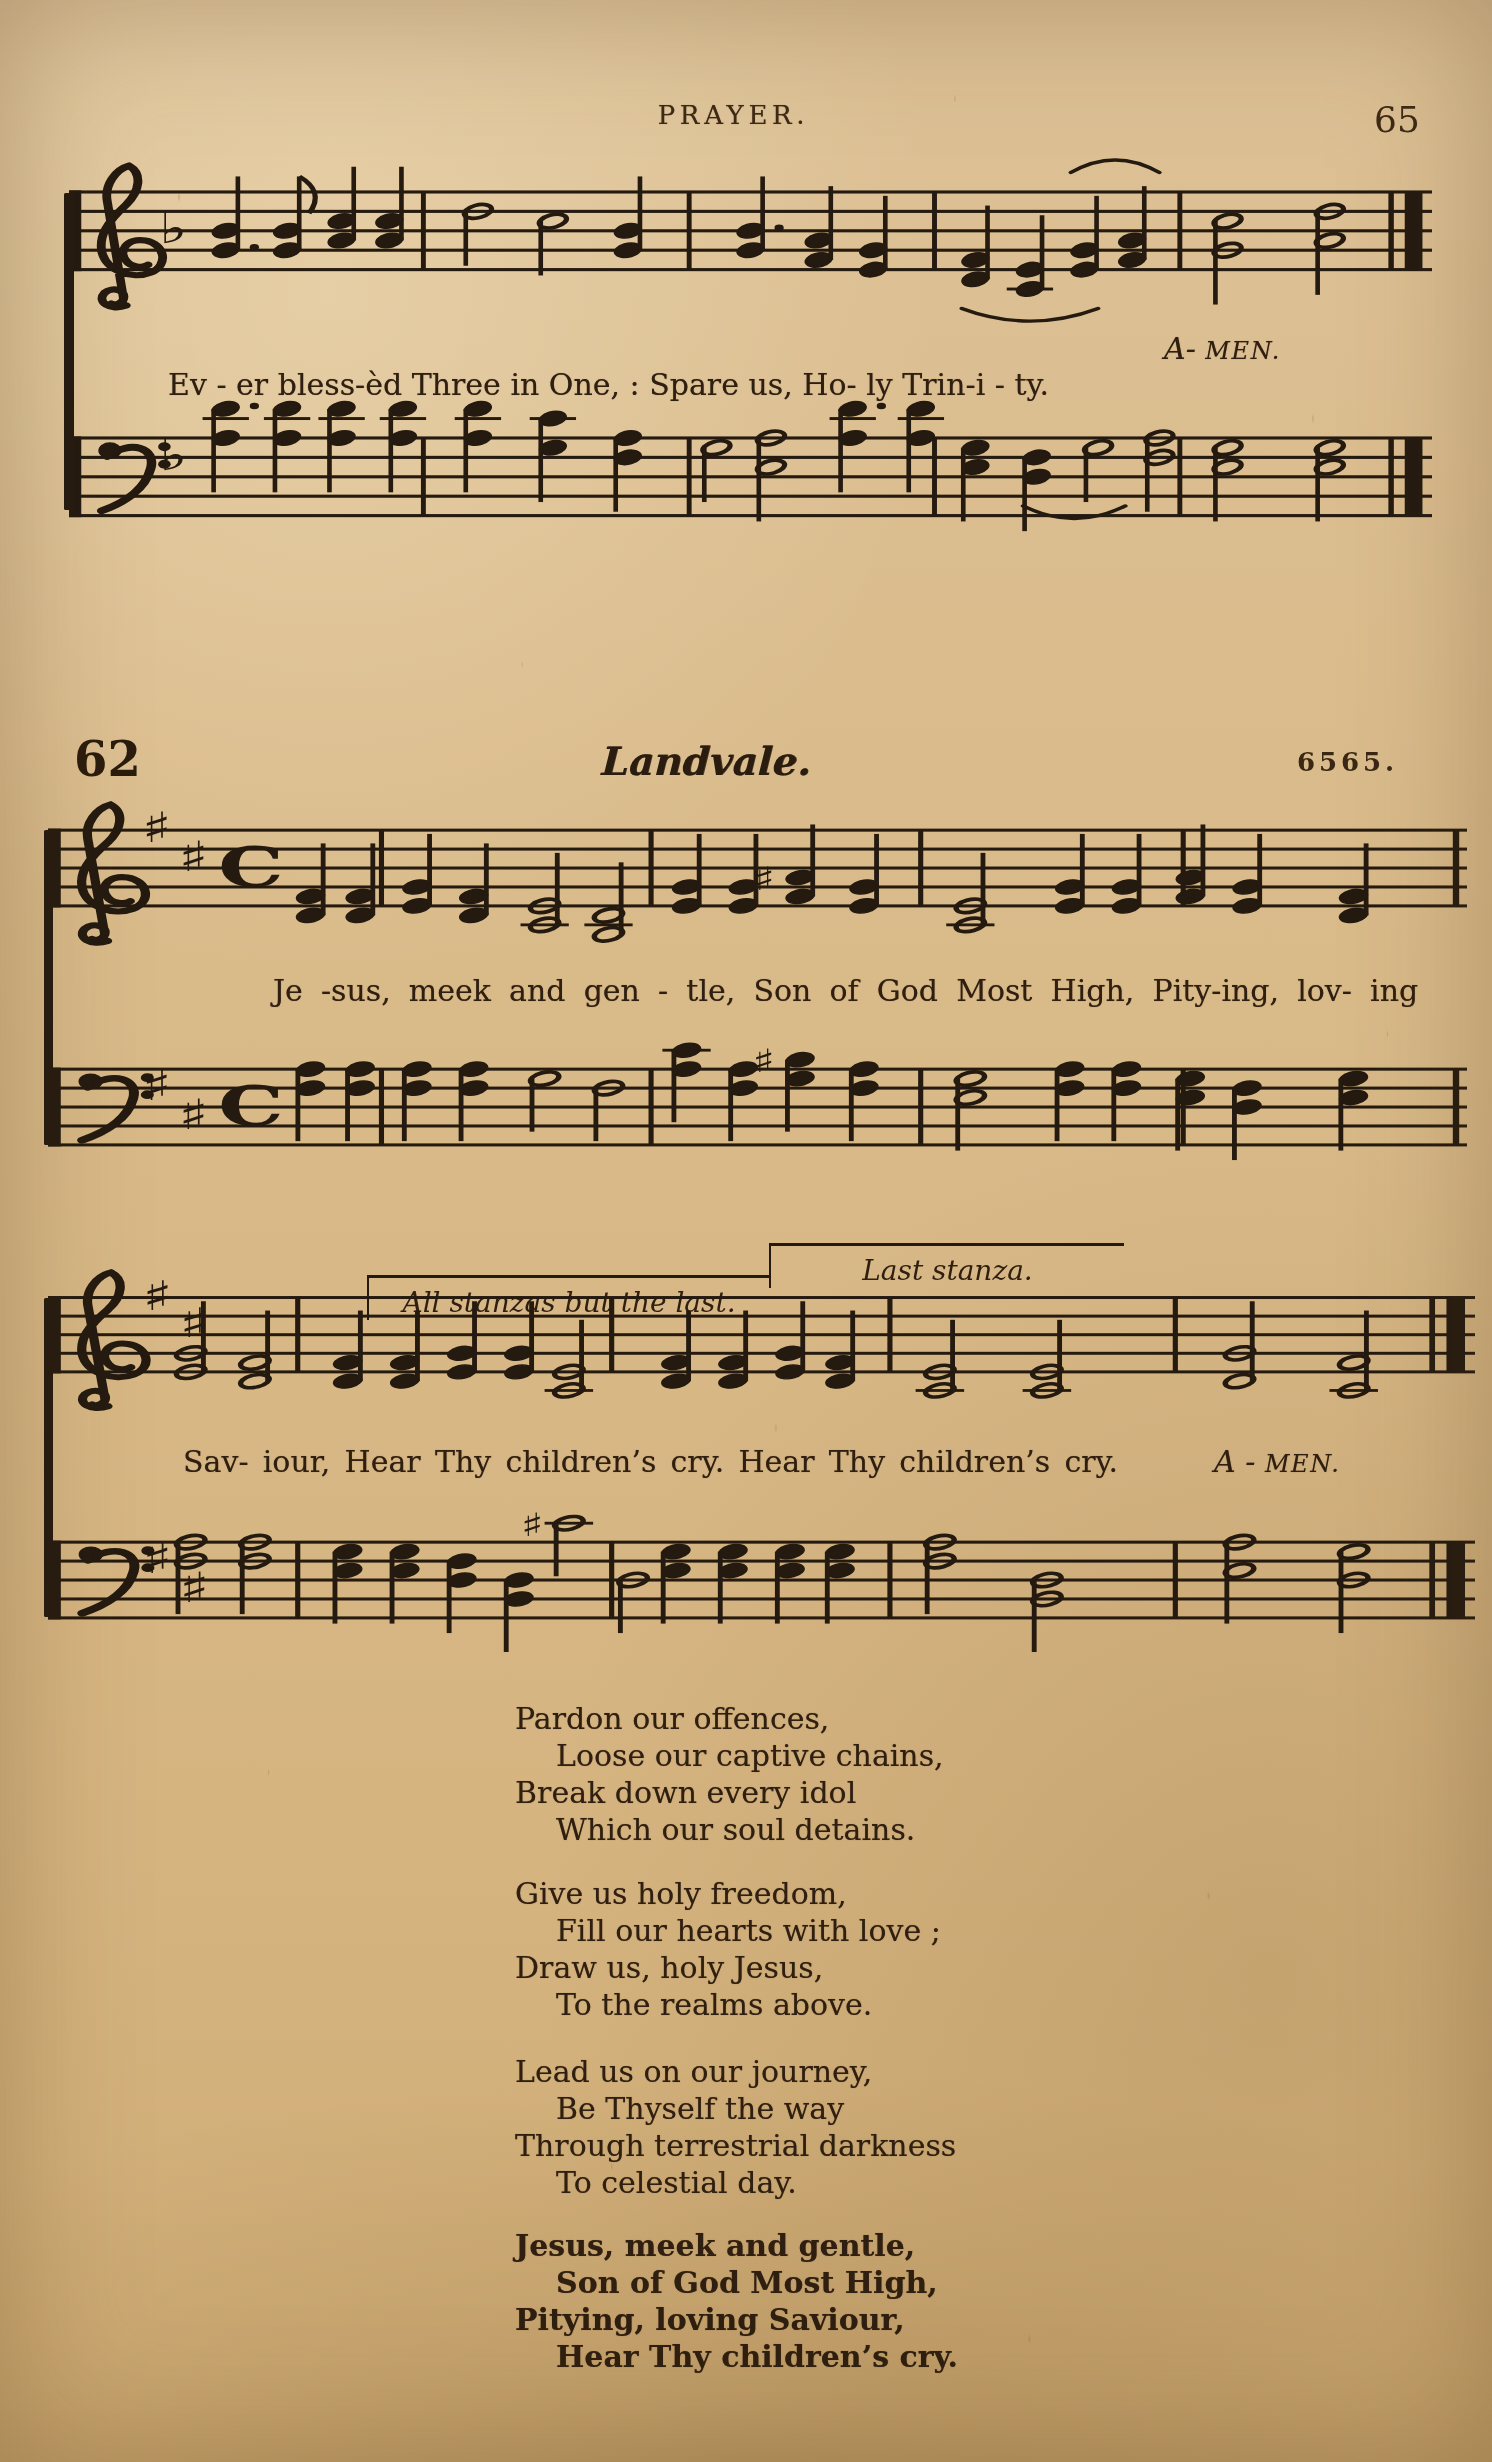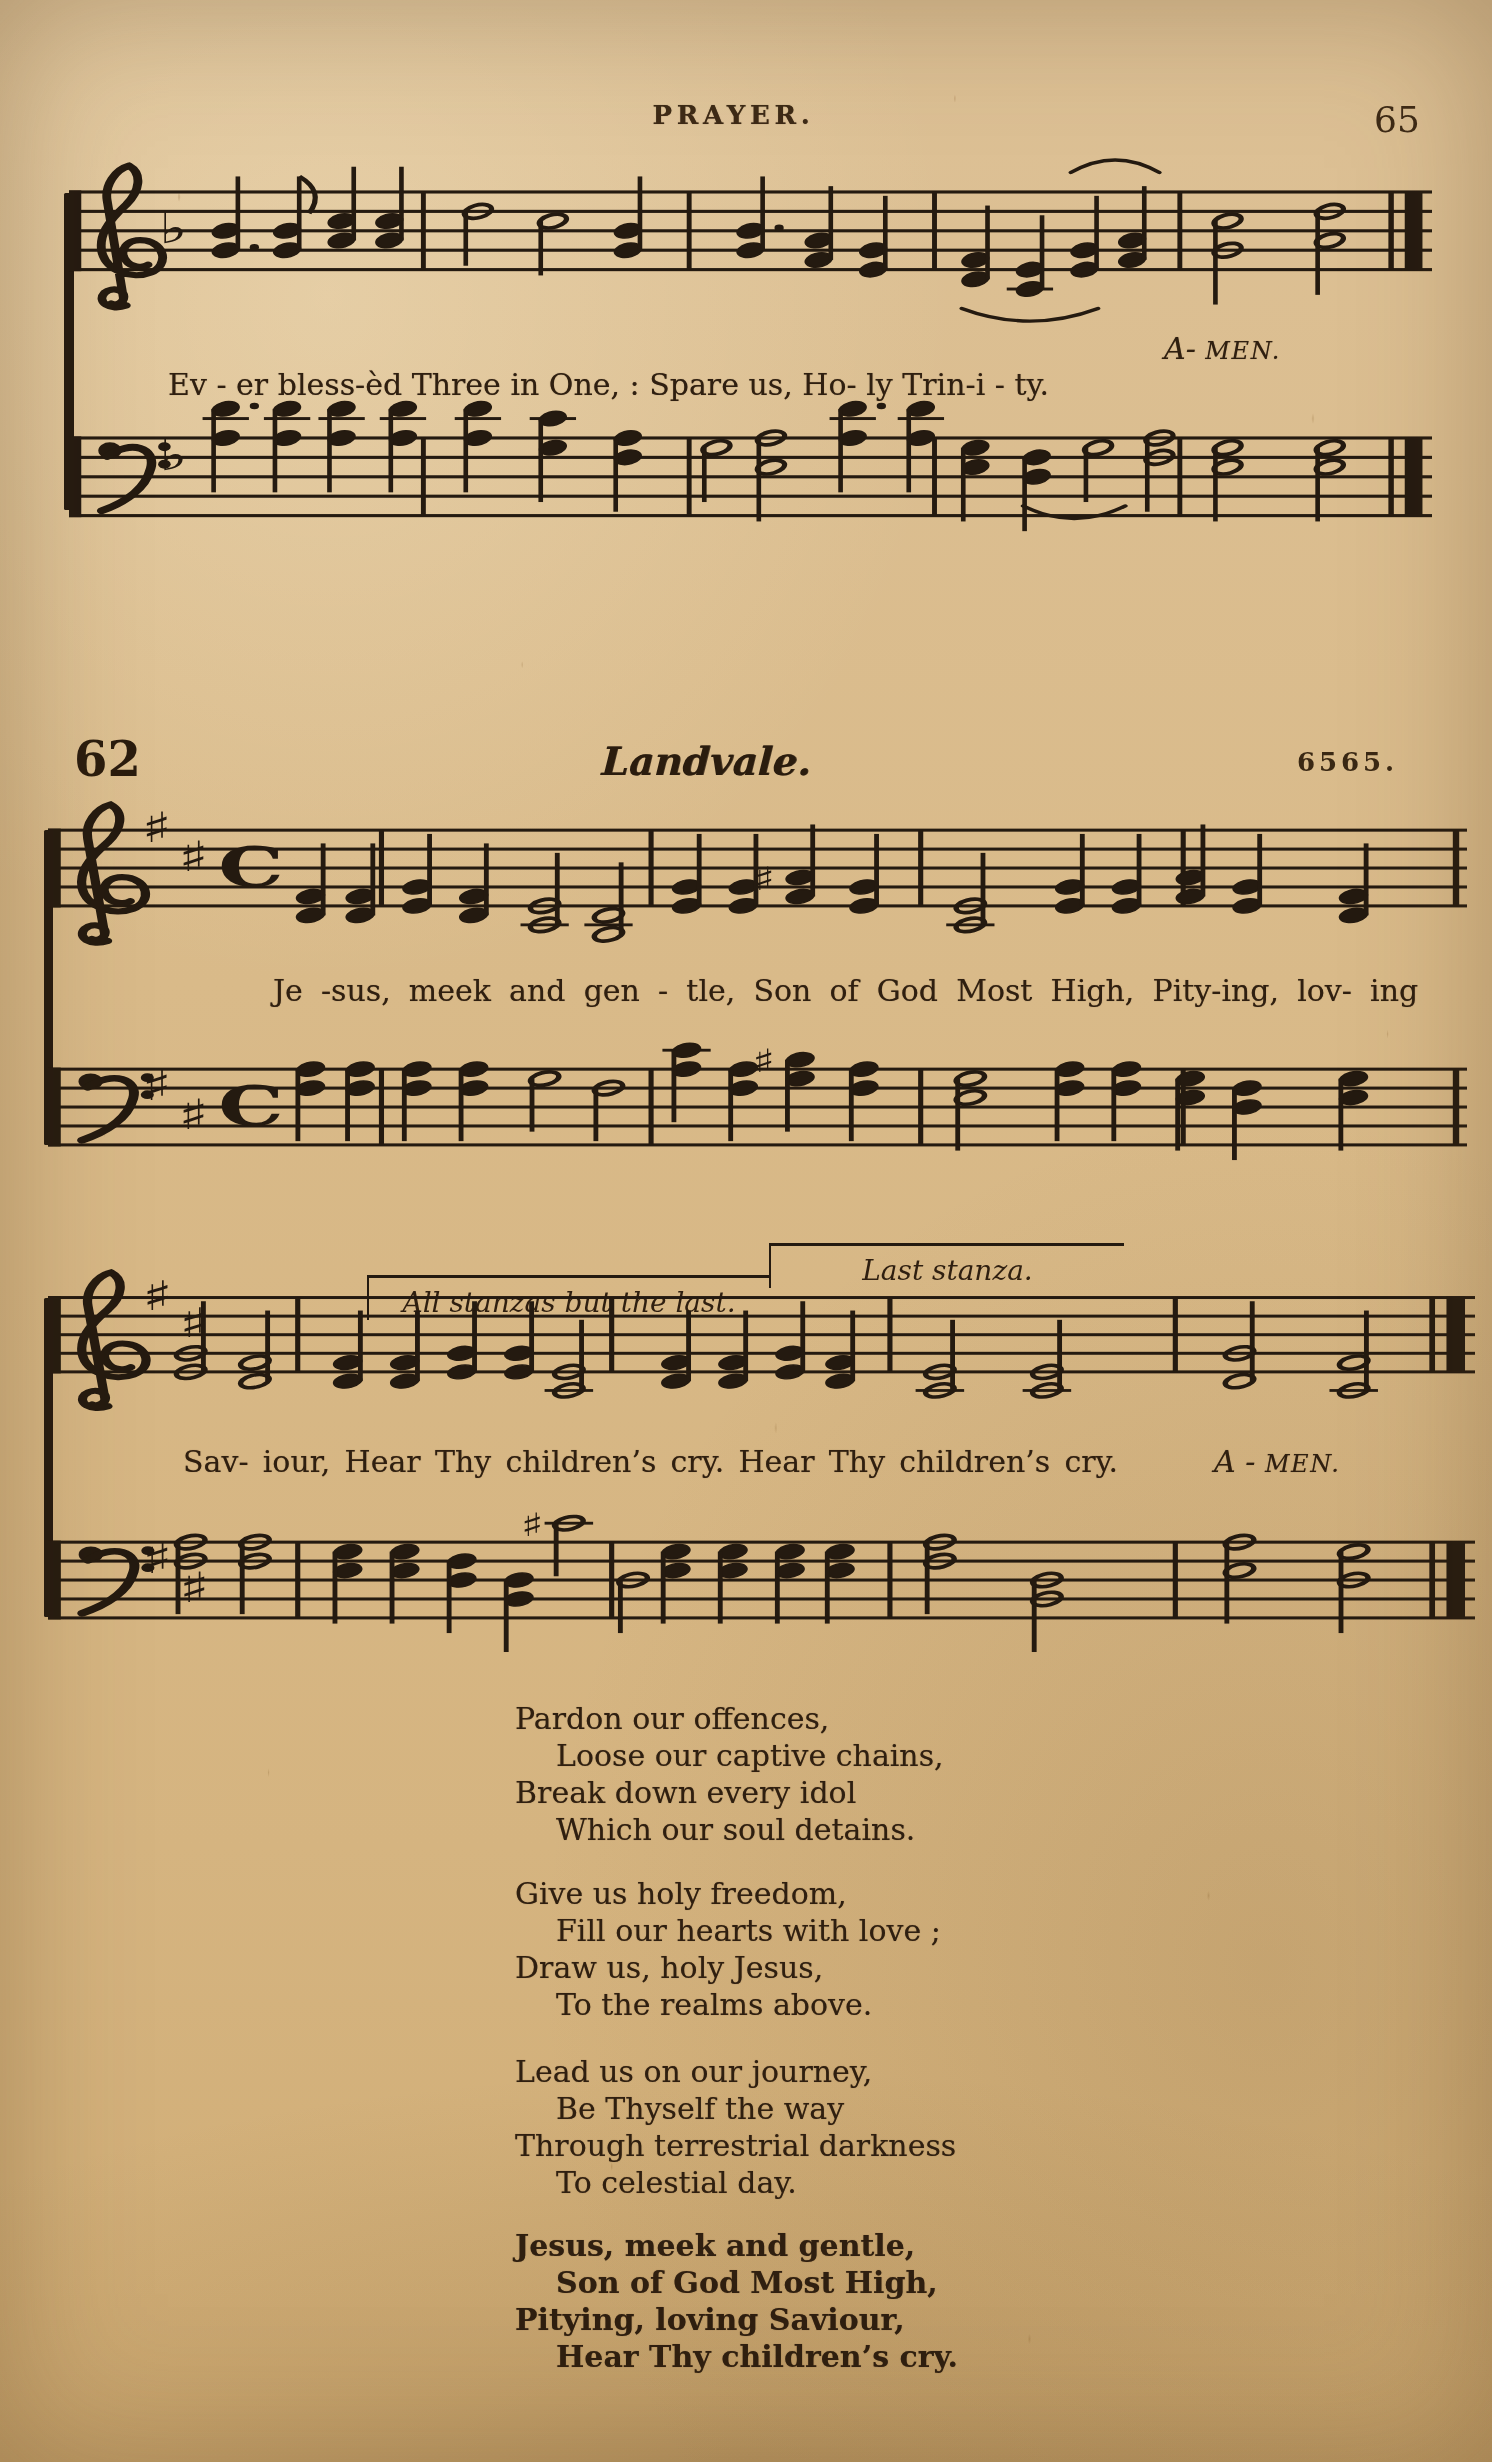--- a/index.html
+++ b/index.html
@@ -29,21 +29,21 @@
       radial-gradient(2.3px 7px at 81% 77%, rgba(120,80,30,.4), transparent 70%),
       radial-gradient(1.6px 6.2px at 41% 88%, rgba(120,80,30,.45), transparent 70%),
       radial-gradient(2.3px 7.8px at 69% 95%, rgba(120,80,30,.4), transparent 70%);
   }
   .page::after{ 
     content:""; position:absolute; inset:0; pointer-events:none;
     box-shadow:inset 0 0 140px rgba(90,60,25,.35);
   }
   .abs{position:absolute;}
   .running-head{top:100px; left:0; width:1467px; text-align:center;
-    font-weight:bold; font-size:26px; letter-spacing:4.7px; color:#3d2a16;
+    font-weight:normal; font-size:26px; letter-spacing:4.7px; color:#3d2a16;
     text-shadow:0 0 0.8px rgba(50,30,10,.6);}
   .page-num{top:99px; left:1374px; font-size:36px; font-weight:normal; color:#3d2a16;}
   .staff{overflow:visible;}
   .staff svg{display:block; overflow:visible;}
   .sysline{background:var(--ink); border-radius:1.6px;}
   .lyric{font-size:30px; color:var(--text); white-space:nowrap;
     text-shadow:0 0 0.8px rgba(45,25,8,.55);}
   .ws1{word-spacing:4.7px;}
   .ws2{word-spacing:8.6px;}
   .amen{font-size:30px; white-space:nowrap; text-shadow:0 0 0.8px rgba(45,25,8,.55);font-style:italic;}

